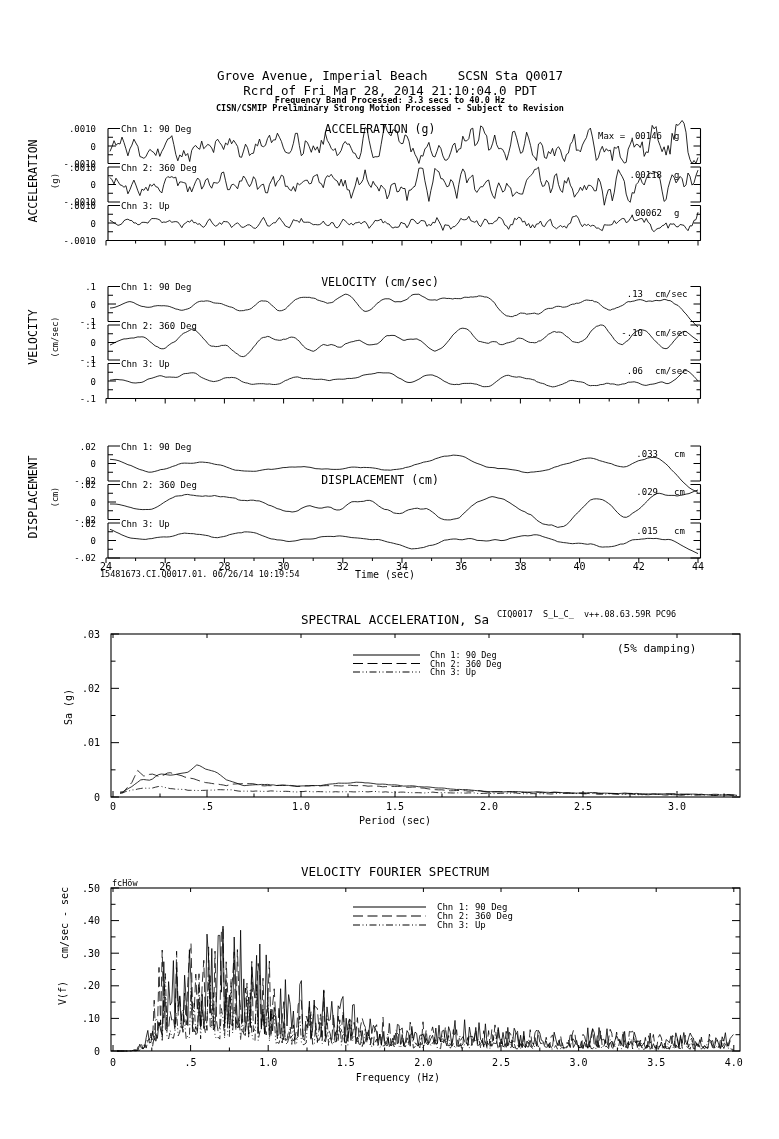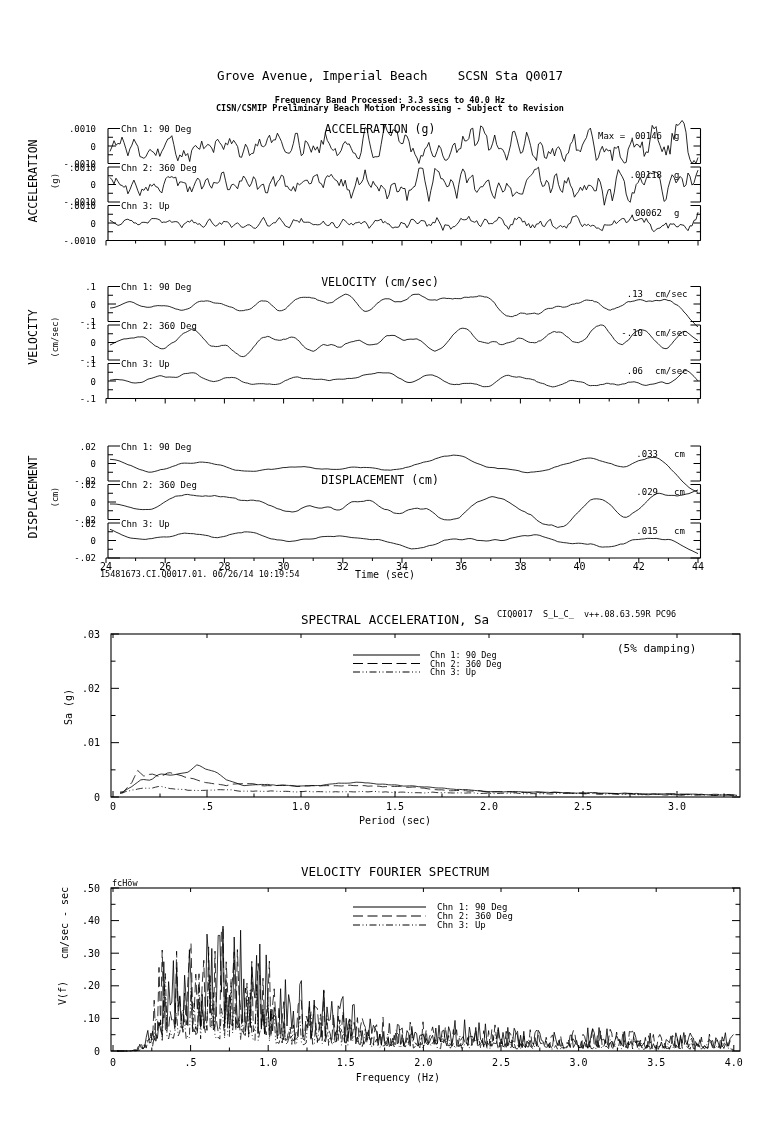--- a/index.html
+++ b/index.html
@@ -13,22 +13,23 @@
   .b{font-weight:bold;}
   svg{position:absolute;left:0;}
   svg text{font-family:"DejaVu Sans Mono","Liberation Mono",monospace;fill:#000;}
 </style>
 </head>
 <body>
 
 <div id="page">
 
   <div class="t c f12" style="left:390px;top:69px;">Grove Avenue, Imperial Beach    SCSN Sta Q0017</div>
+  <div class="t c f12" style="left:390px;top:84px;">Rcrd of Fri Mar 28, 2014 21:10:04.0 PDT</div>
   <div class="t c f8 b" style="left:390px;top:96px;">Frequency Band Processed: 3.3 secs to 40.0 Hz</div>
-  <div class="t c f8 b" style="left:390px;top:104px;">CISN/CSMIP Preliminary Beach Motion Processing - Subject to Revision</div>
+  <div class="t c f8 b" style="left:390px;top:104px;">CISN/CSMIP Preliminary Strong Motion Processed - Subject to Revision</div>
 
   <div class="t c f11" style="left:380px;top:114px;margin-top:9px;">ACCELERATION (g)</div>
   <div class="t c f11" style="left:380px;top:276px;">VELOCITY (cm/sec)</div>
   <div class="t c f11" style="left:380px;top:437px;margin-top:37px;">DISPLACEMENT (cm)</div>
   <div class="t c f12" style="left:395px;top:613px;">SPECTRAL ACCELERATION, Sa</div>
   <div class="t c f12" style="left:395px;top:865px;">VELOCITY FOURIER SPECTRUM</div>
 
   <div class="t rot f11" style="left:33px;top:181px;">ACCELERATION</div>
   <div class="t rot f9" style="left:56px;top:181px;">(g)</div>
   <div class="t rot f11" style="left:33px;top:337px;">VELOCITY</div>

